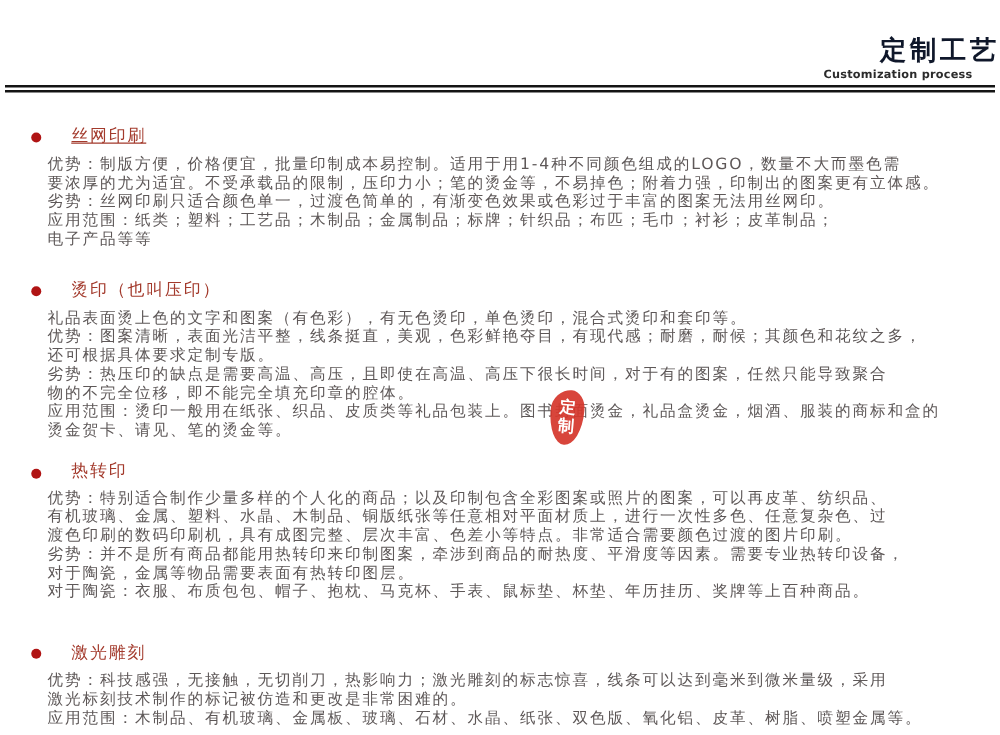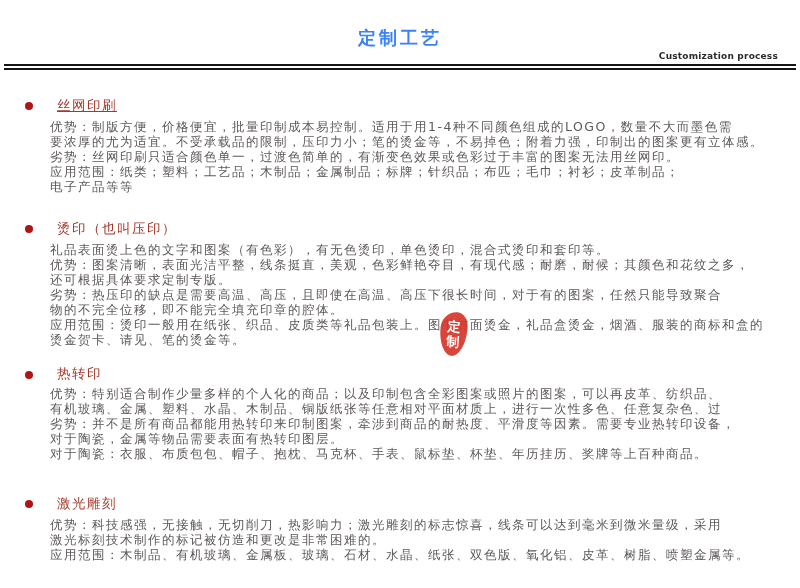--- a/index.html
+++ b/index.html
@@ -8,25 +8,25 @@
     background:#ffffff;
     font-family:"DejaVu Sans","Liberation Sans",sans-serif;
     position:relative;
     overflow:hidden;
   }
   .page{position:relative;width:800px;height:588px;}
 
   
   .hdr-title{
     margin:26px 0 0 0;
-    text-align:center;
-    font-size:18px;
+    text-align:right;
+    font-size:21px;
     font-weight:bold;
     letter-spacing:3px;
-    color:#3b82f6;
+    color:#0f172a;
   }
   .hdr-sub{
     text-align:right;
     padding-right:22px;
     margin-top:1px;
     font-size:9px;
     font-weight:bold;
     color:#2b2b2b;
     letter-spacing:0.2px;
   }
@@ -64,21 +64,20 @@
   .sec-body{
     margin-top:6px;
     padding-left:13px;
     font-size:12.5px;
     color:#5e5858;
     letter-spacing:1.5px;
   }
   .ln{
     line-height:15px;
     white-space:nowrap;
-    margin-left:12px;
   }
 
   
   .wm-box{
     position:absolute;
     left:333px;top:266px;
     width:97px;height:27px;
     border:3px solid #e3251d;
     border-radius:7px;
     background:rgba(255,255,255,0.55);
@@ -152,20 +151,21 @@
   </div>
 
   <div class="sec sec-3">
     <div class="sec-head">
       <span class="bullet"></span>
       <span class="sec-title">热转印</span>
     </div>
     <div class="sec-body">
       <div class="ln">优势：特别适合制作少量多样的个人化的商品；以及印制包含全彩图案或照片的图案，可以再皮革、纺织品、</div>
       <div class="ln">有机玻璃、金属、塑料、水晶、木制品、铜版纸张等任意相对平面材质上，进行一次性多色、任意复杂色、过</div>
+      <div class="ln">渡色印刷的数码印刷机，具有成图完整、层次丰富、色差小等特点。非常适合需要颜色过渡的图片印刷。</div>
       <div class="ln">劣势：并不是所有商品都能用热转印来印制图案，牵涉到商品的耐热度、平滑度等因素。需要专业热转印设备，</div>
       <div class="ln">对于陶瓷，金属等物品需要表面有热转印图层。</div>
       <div class="ln">对于陶瓷：衣服、布质包包、帽子、抱枕、马克杯、手表、鼠标垫、杯垫、年历挂历、奖牌等上百种商品。</div>
     </div>
   </div>
 
   <div class="sec sec-4">
     <div class="sec-head">
       <span class="bullet"></span>
       <span class="sec-title">激光雕刻</span>

